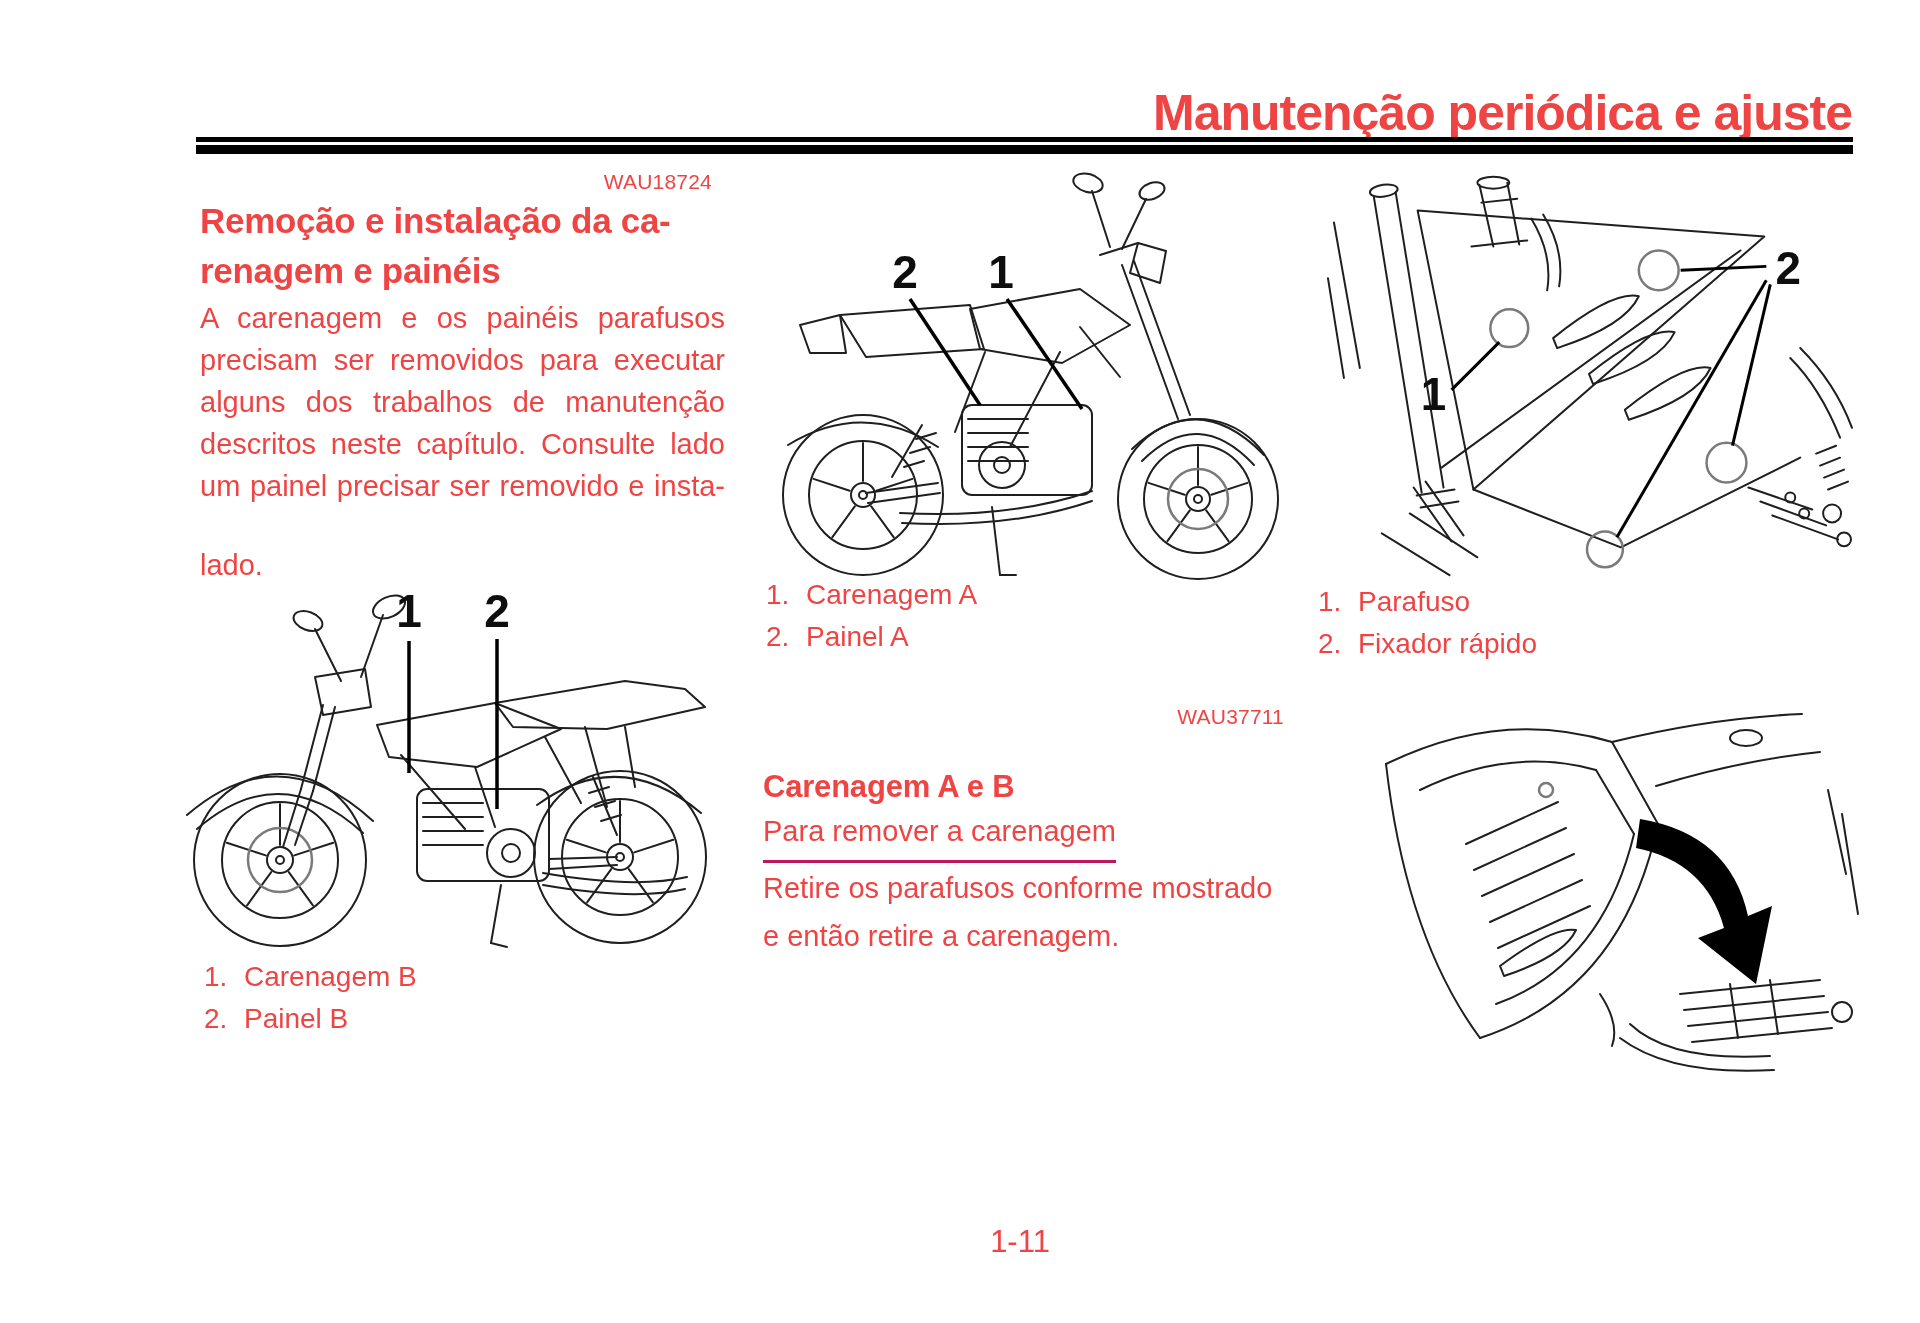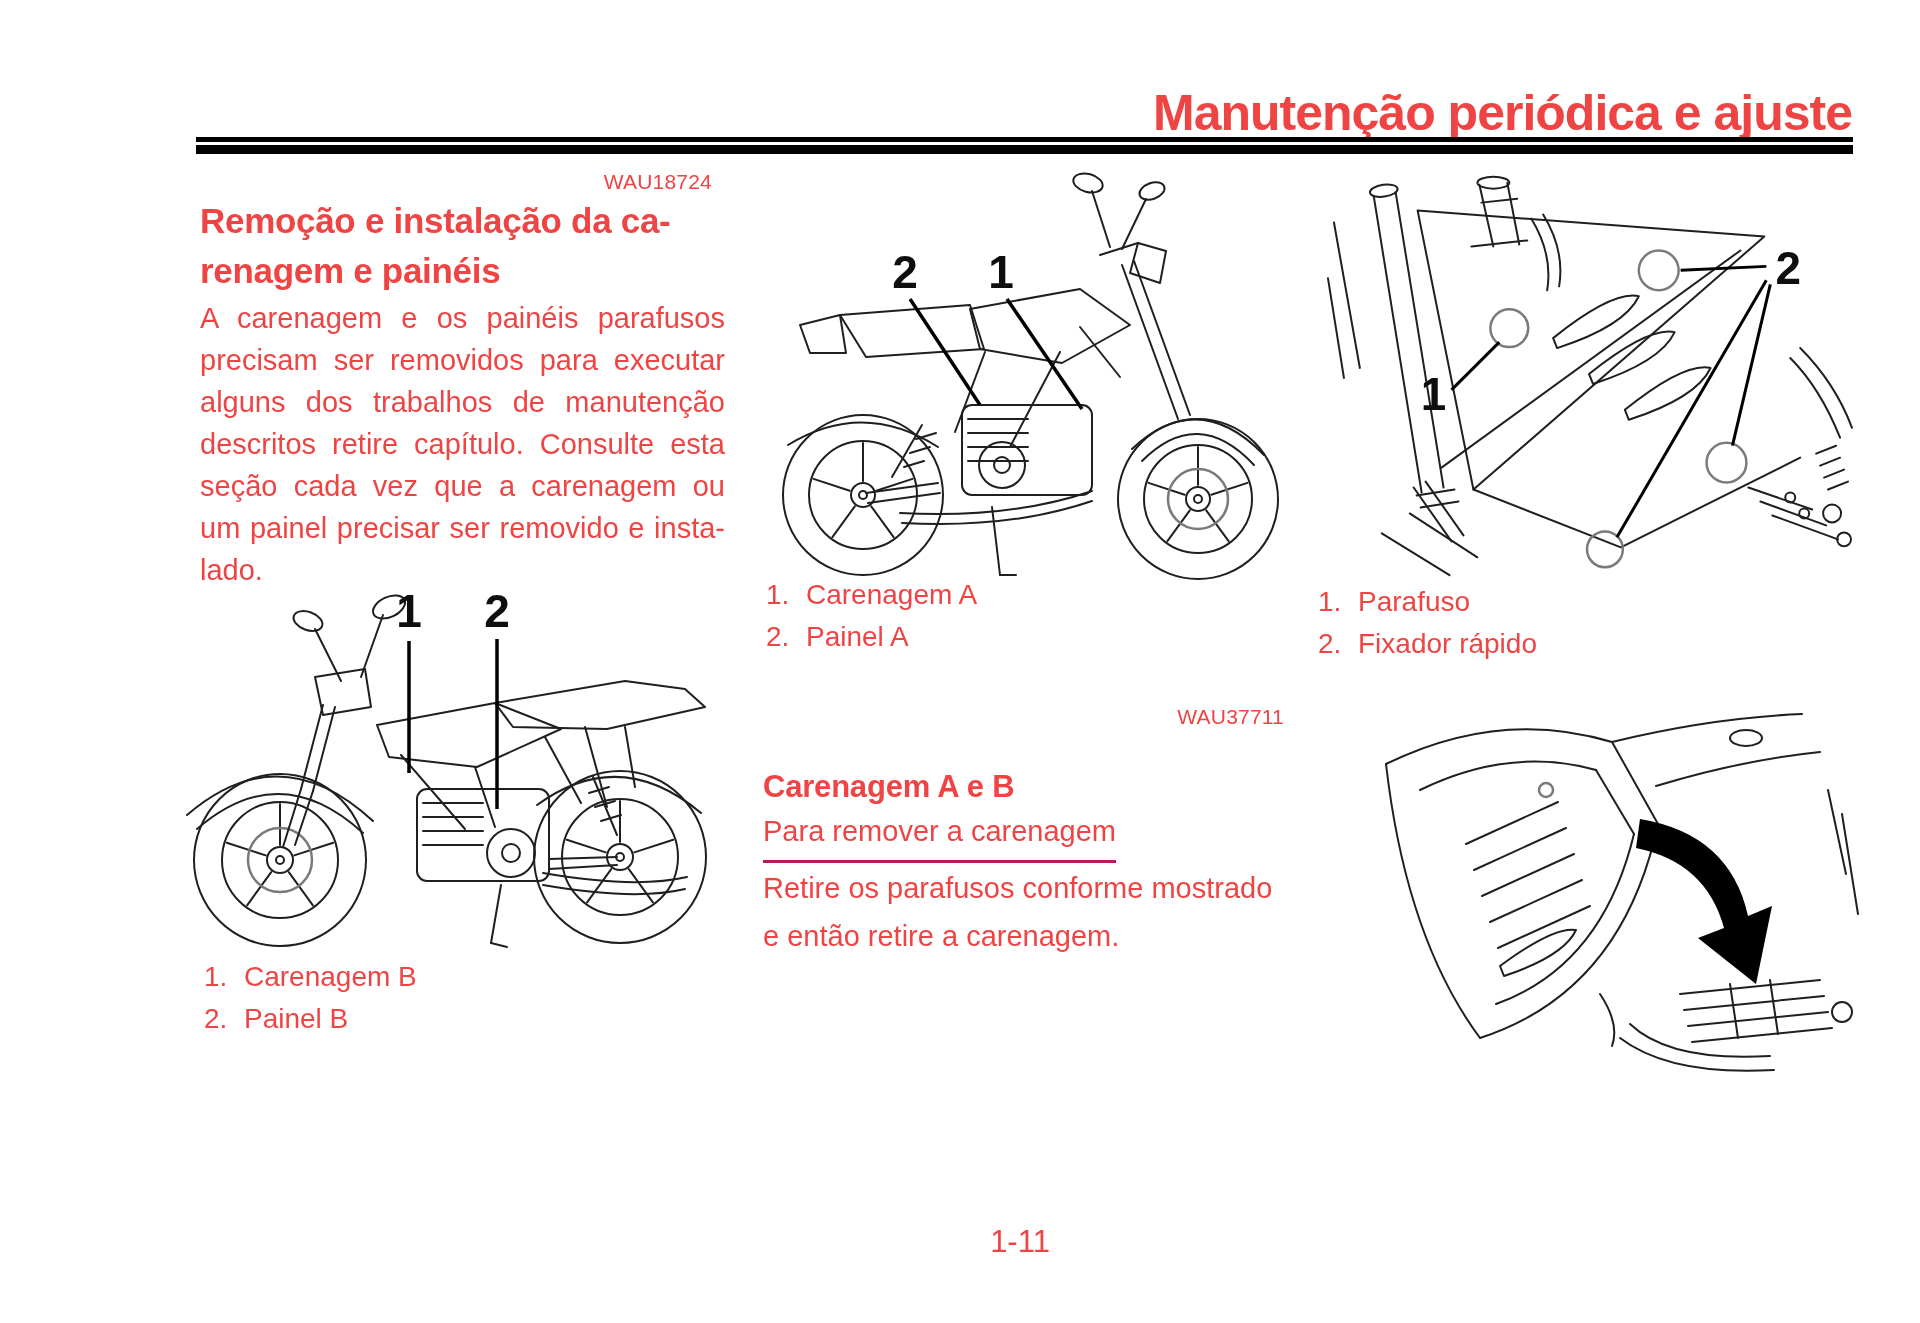--- a/index.html
+++ b/index.html
@@ -15,21 +15,21 @@
   }
   .rule-thin{top:137px;left:196px;width:1657px;height:5px;background:#000;}
   .rule-thick{top:145px;left:196px;width:1657px;height:9px;background:#000;}
   .code{font-size:21px;text-align:right;width:524px;letter-spacing:0.2px;}
   .code-left{top:170px;left:188px;}
   .code-mid{top:705px;left:762px;width:522px;}
   .heading{top:196px;left:200px;width:540px;font-size:35px;font-weight:bold;
     line-height:50px;letter-spacing:-0.3px;}
   .body-block{top:297px;left:200px;width:525px;font-size:29px;line-height:42px;}
   .jline{text-align:justify;text-align-last:justify;}
-  .lline{text-align:left;}
+  .lline{text-align:left;margin-top:37px;}
   .cap-block{font-size:28px;line-height:42px;}
   .cap-left{top:956px;left:204px;}
   .cap-mid{top:574px;left:766px;}
   .cap-right{top:581px;left:1318px;}
   .cap-row{display:flex;}
   .cap-num{width:40px;flex:0 0 40px;}
   .subheading{top:769px;left:763px;font-size:31px;font-weight:bold;letter-spacing:-0.2px;}
   .proc-title-wrap{top:815px;left:763px;font-size:29px;}
   .proc-title-wrap span{display:inline-block;border-bottom:3px solid #be185d;padding-bottom:12px;}
   .proc-line1{top:872px;left:763px;width:530px;font-size:29px;}
@@ -53,22 +53,21 @@
 
   <div class="abs code code-left">WAU18724</div>
   <div class="abs heading">
     <div>Remoção e instalação da ca-</div>
     <div>renagem e painéis</div>
   </div>
   <div class="abs body-block">
     <div class="jline">A carenagem e os painéis parafusos</div>
     <div class="jline">precisam ser removidos para executar</div>
     <div class="jline">alguns dos trabalhos de manutenção</div>
-    <div class="jline">descritos retire capítulo. Consulte esta</div>
-    <div class="jline">seção cada vez que a carenagem ou</div>
+    <div class="jline">descritos neste capítulo. Consulte lado</div>
     <div class="jline">um painel precisar ser removido e insta-</div>
     <div class="lline">lado.</div>
   </div>
 
   <div class="abs" style="top:577px;left:165px;">
     <svg width="545" height="385" viewBox="0 0 545 385">
       <defs>
         <g id="wheelA">
           <circle r="86" class="sk"></circle>
             <circle r="58" class="sk"></circle>

